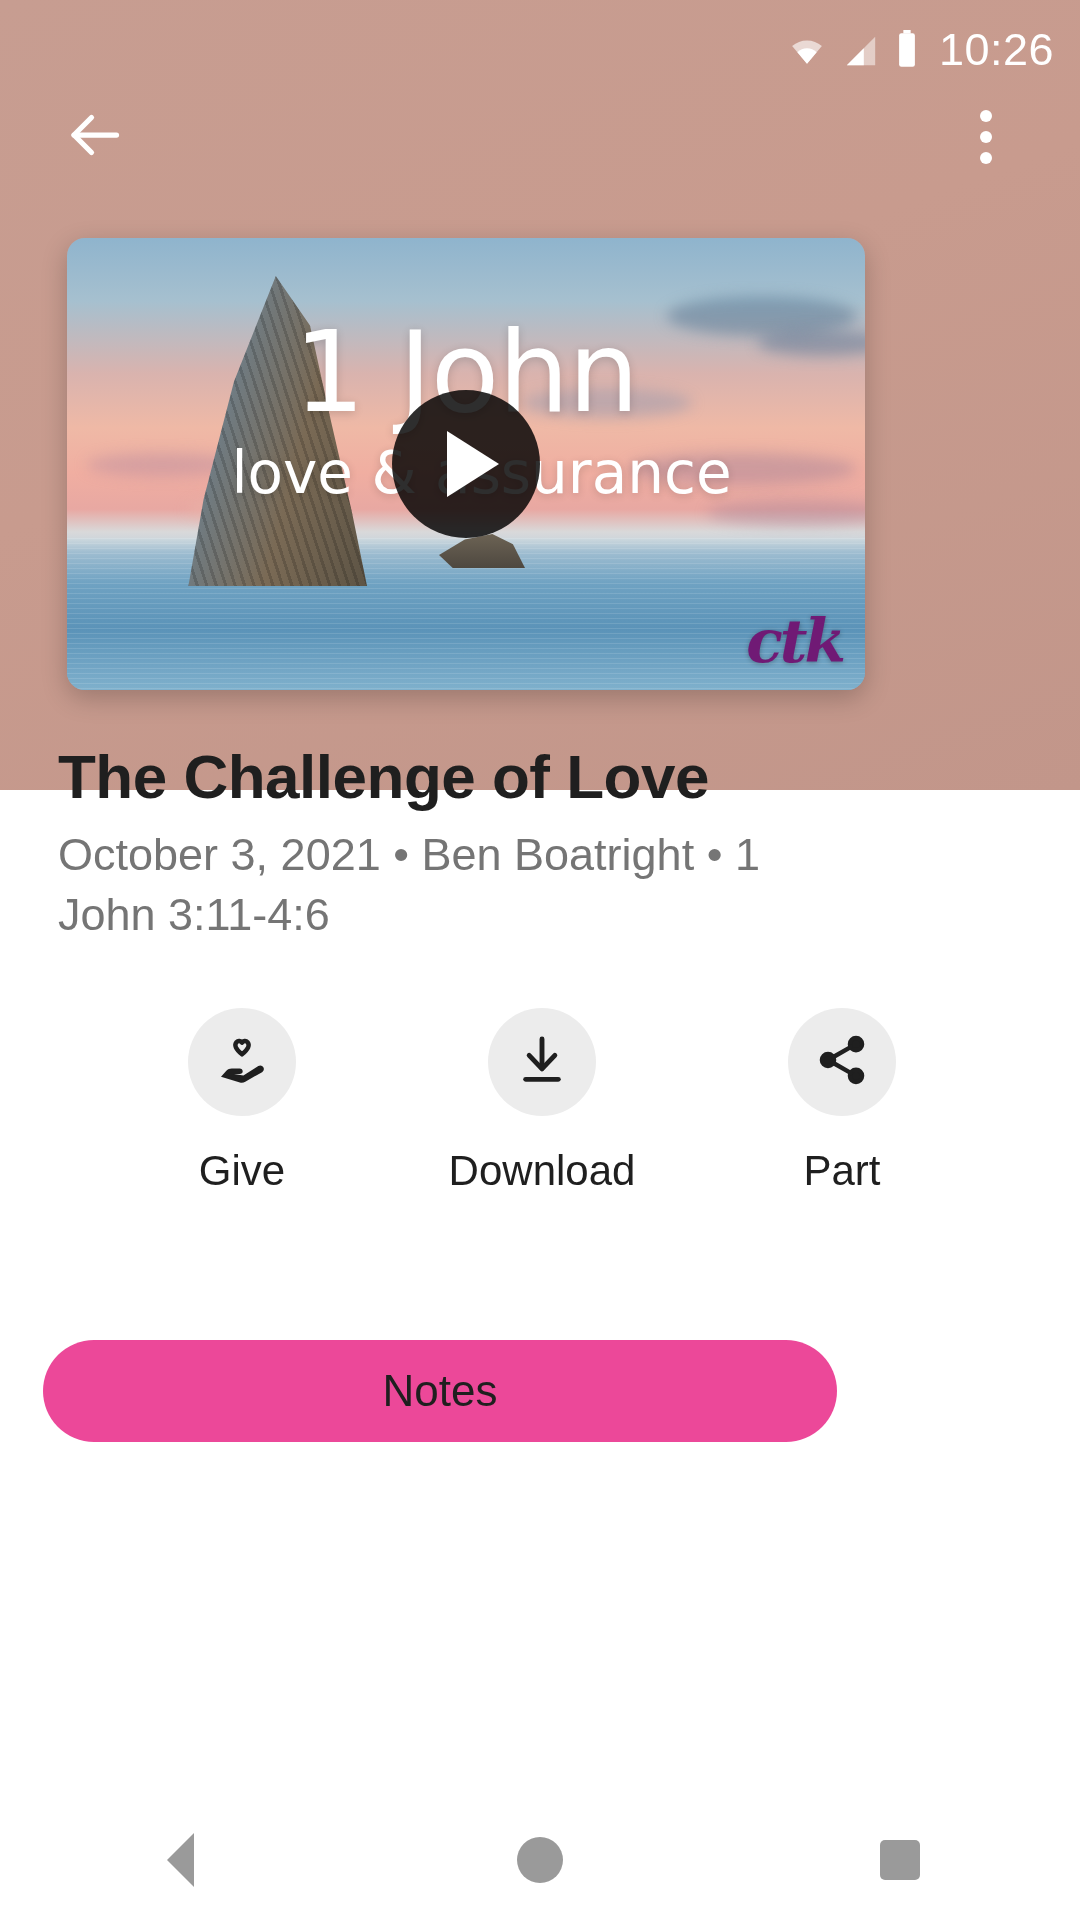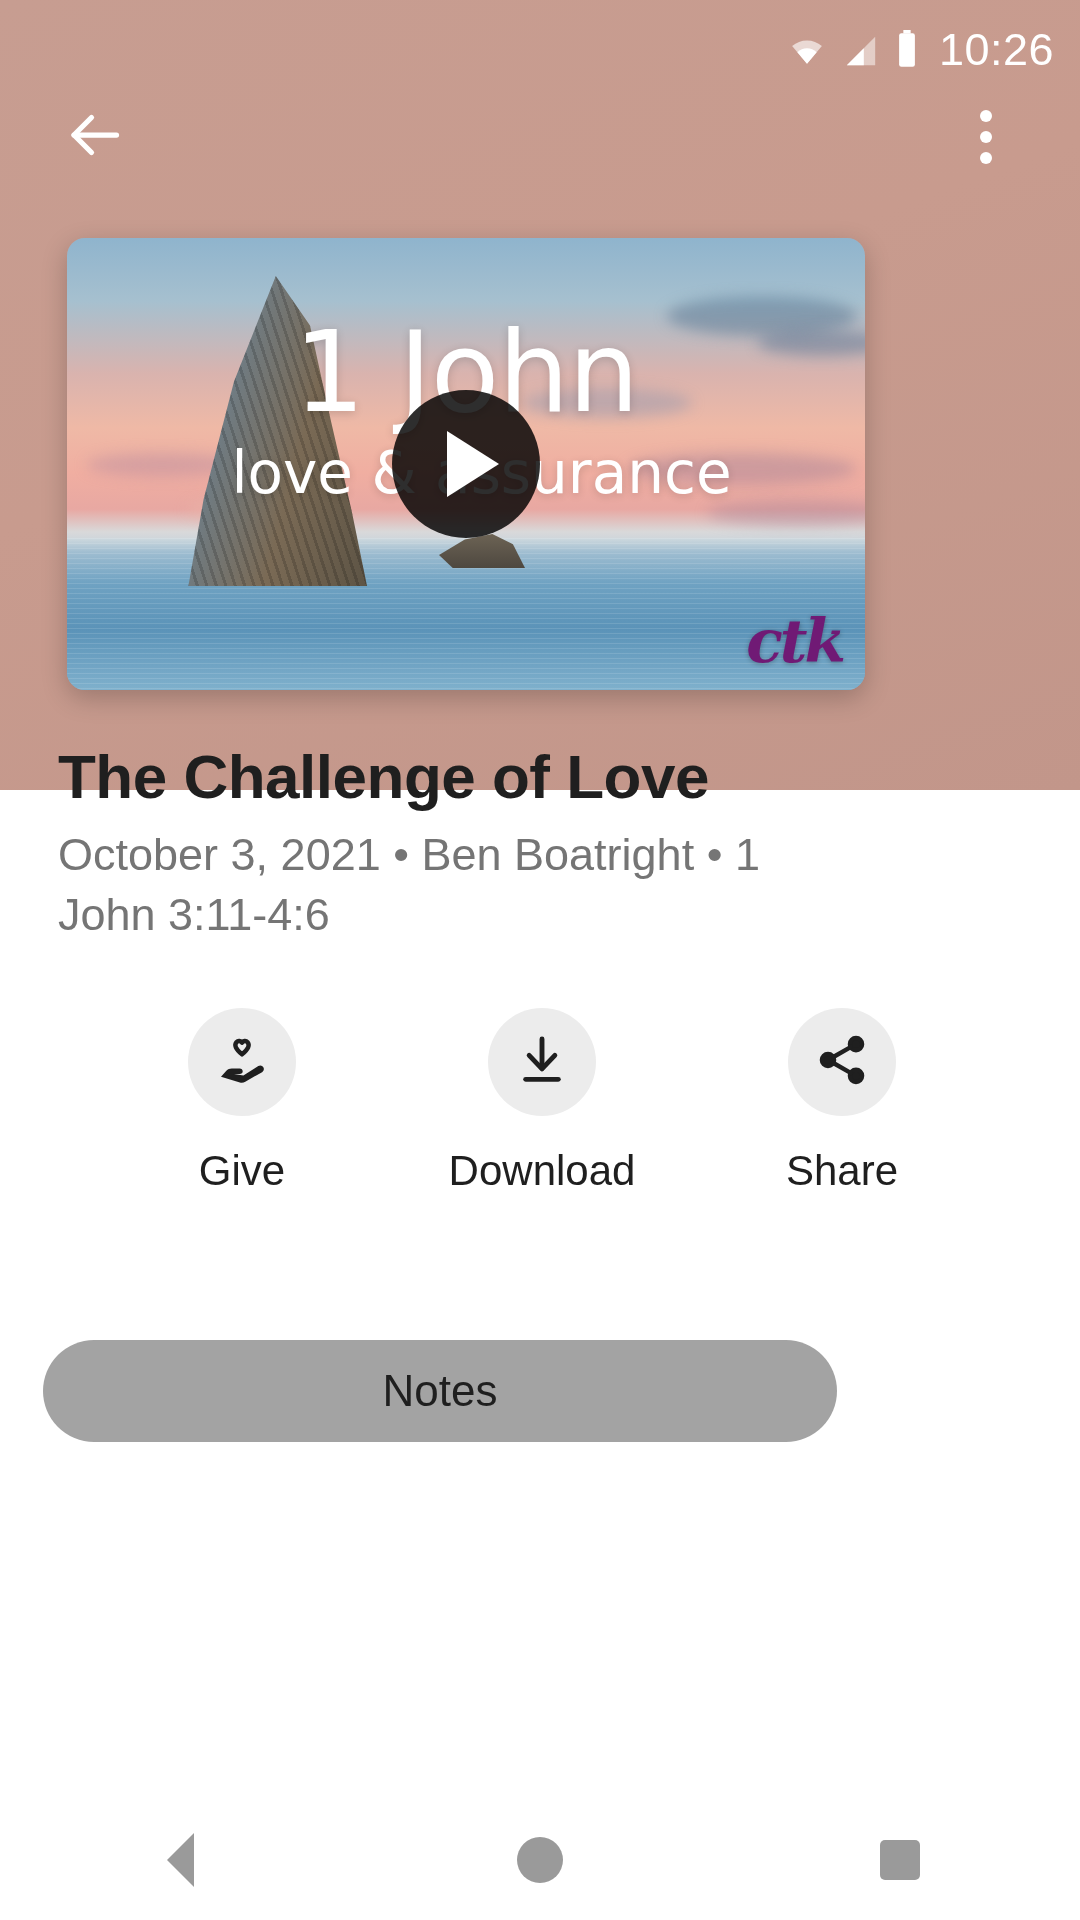--- a/index.html
+++ b/index.html
@@ -152,21 +152,21 @@
     width:108px; height:108px; border-radius:50%; background:#ececec;
     display:flex; align-items:center; justify-content:center;
   }
   .action-label {
     margin-top:34px; font-size:42px; color:#1f1f1f; font-weight:400; line-height:1;
   }
 
   
   .notes-btn {
     position:absolute; left:43px; top:650px; width:794px; height:102px;
-    background:#a3a3a3; border-radius:51px; border:none; cursor:pointer;
+    background:#ec4899; border-radius:51px; border:none; cursor:pointer;
     display:flex; align-items:center; justify-content:center;
     font-size:44px; color:#1f1f1f; font-family:"Liberation Sans", sans-serif;
   }
 
   
   .nav-bar {
     position:absolute; left:0; bottom:0; width:1080px; height:120px;
     background:#ffffff; display:flex; align-items:center; justify-content:space-around;
   }
   .nav-btn { width:200px; height:120px; display:flex; align-items:center; justify-content:center; cursor:pointer; }
@@ -283,21 +283,21 @@
           <span>
             <svg width="56" height="56" viewBox="0 0 24 24" fill="none" stroke="#1f1f1f" stroke-width="1.9" stroke-linecap="round" stroke-linejoin="round">
               <circle cx="18" cy="5.2" r="2.6" fill="#1f1f1f"></circle>
               <circle cx="18" cy="18.8" r="2.6" fill="#1f1f1f"></circle>
               <circle cx="6" cy="12" r="2.6" fill="#1f1f1f"></circle>
               <line x1="8.3" y1="10.7" x2="15.7" y2="6.5"></line>
               <line x1="8.3" y1="13.3" x2="15.7" y2="17.5"></line>
             </svg>
           </span>
         </div>
-        <div class="action-label">Share</div>
+        <div class="action-label">Part</div>
       </div>
     </div>
 
     <button class="notes-btn">Notes</button>
   </div>
 
   <div class="nav-bar">
     <div class="nav-btn">
       <span class="nav-back"></span>
     </div>

